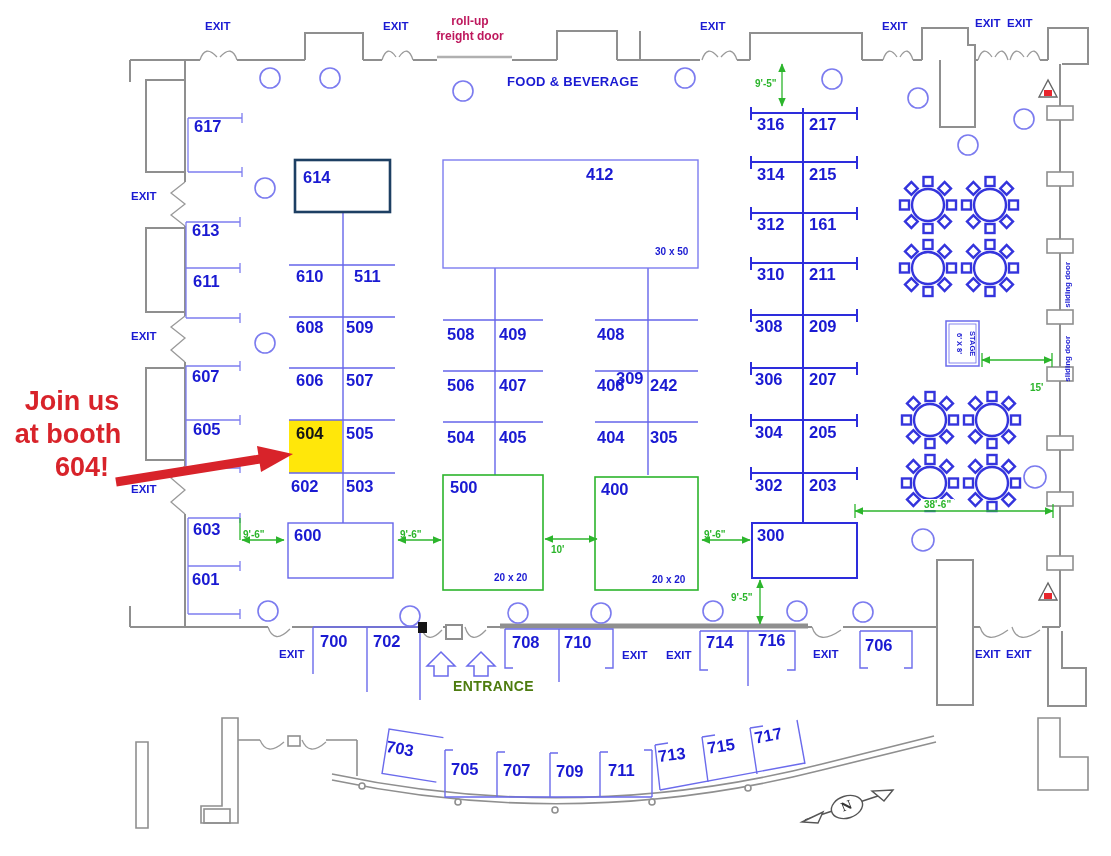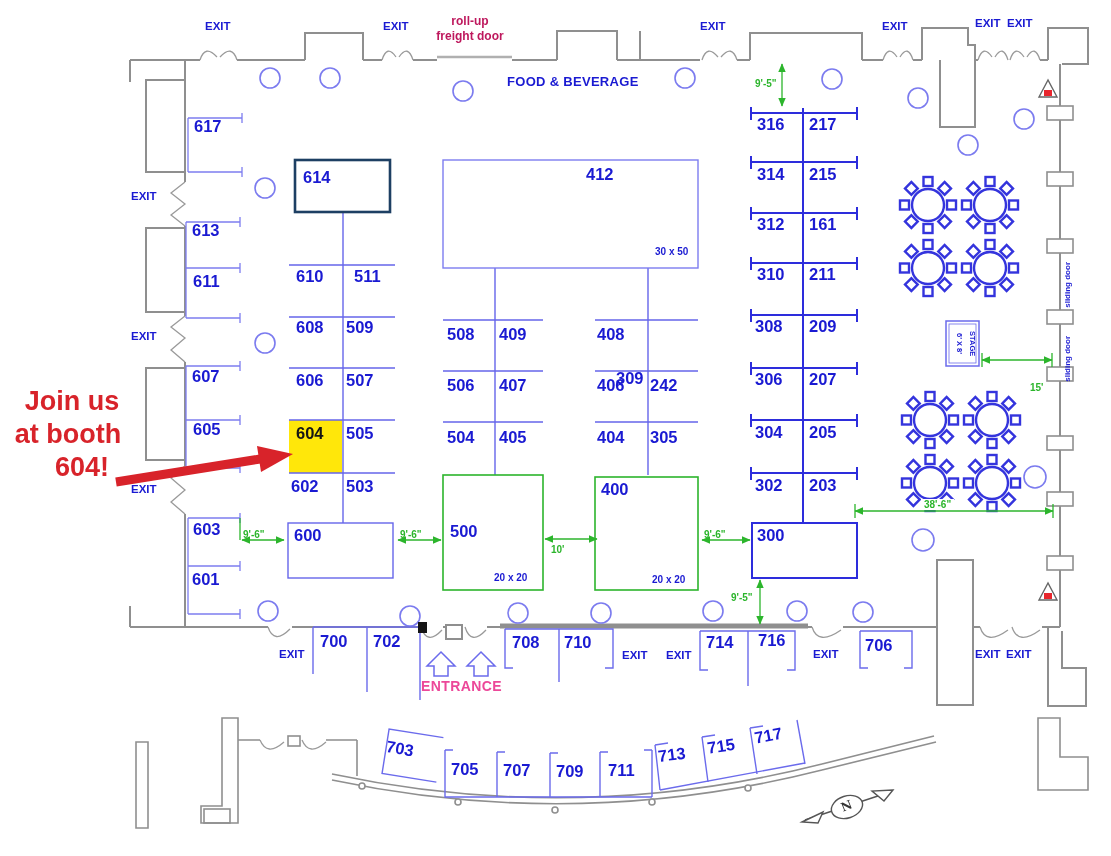--- a/index.html
+++ b/index.html
@@ -8,21 +8,21 @@
   #plan{position:absolute;left:0;top:0;width:1111px;height:856px;}
   svg{position:absolute;left:0;top:0;}
   .lbl{position:absolute;white-space:nowrap;}
   .booth-num{font:700 16.5px "Liberation Sans",sans-serif;color:#1a1ad2;transform-origin:left top;}
   .booth-num.black{color:#151515;}
   .exit-label{font:700 11.5px "Liberation Sans",sans-serif;color:#1a1ad2;}
   .dim-label{font:700 10px "Liberation Sans",sans-serif;color:#2cb52c;}
   .dim-label.bg{background:#fff;padding:0 3px;}
   .size-label{font:700 10px "Liberation Sans",sans-serif;color:#1a1ad2;}
   .food-label{font:700 13px "Liberation Sans",sans-serif;color:#1a1ad2;letter-spacing:.3px;}
-  .entrance-label{font:700 14px "Liberation Sans",sans-serif;color:#ec4899;letter-spacing:.4px;}
+  .entrance-label{font:700 14px "Liberation Sans",sans-serif;color:#4d7c0f;letter-spacing:.4px;padding-left:32px;}
   .rollup{font:700 12px "Liberation Sans",sans-serif;color:#be185d;width:96px;text-align:center;line-height:15px;}
   .sliding{font:700 8px "Liberation Sans",sans-serif;color:#1a1ad2;writing-mode:vertical-rl;transform:rotate(180deg);}
   .stage-label{left:947px;top:323px;width:32px;height:42px;writing-mode:vertical-rl;
       font:700 7.5px "Liberation Sans",sans-serif;color:#1a1ad2;text-align:center;line-height:13px;}
   .compass-n{font:700 12px "DejaVu Serif",serif;color:#333;transform:rotate(-22deg);}
   .logo{left:16px;top:353px;width:116px;text-align:center;color:#1c3c5e;
         font-family:"DejaVu Sans",sans-serif;font-weight:700;}
   .logo div{font-size:20px;line-height:18px;letter-spacing:1.5px;}
   .promo-line{font:700 27px "Liberation Sans",sans-serif;color:#d8232a;text-align:center;}
 </style>
@@ -346,21 +346,21 @@
       <div class="lbl booth-num" style="left: 346px; top: 424px;">505</div>
       <div class="lbl booth-num" style="left: 291px; top: 477px;">602</div>
       <div class="lbl booth-num" style="left: 346px; top: 477px;">503</div>
       <div class="lbl booth-num" style="left: 294px; top: 526px;">600</div>
       <div class="lbl booth-num" style="left: 447px; top: 325px;">508</div>
       <div class="lbl booth-num" style="left: 499px; top: 325px;">409</div>
       <div class="lbl booth-num" style="left: 447px; top: 376px;">506</div>
       <div class="lbl booth-num" style="left: 499px; top: 376px;">407</div>
       <div class="lbl booth-num" style="left: 447px; top: 428px;">504</div>
       <div class="lbl booth-num" style="left: 499px; top: 428px;">405</div>
-      <div class="lbl booth-num" style="left: 450px; top: 478px; margin-top: 44px;">500</div>
+      <div class="lbl booth-num" style="left: 450px; top: 478px;">500</div>
       <div class="lbl booth-num" style="left: 586px; top: 165px;">412</div>
       <div class="lbl booth-num" style="left: 597px; top: 325px;">408</div>
       <div class="lbl booth-num" style="left: 616px; top: 325px; margin-top: 44px;">309</div>
       <div class="lbl booth-num" style="left: 597px; top: 376px;">406</div>
       <div class="lbl booth-num" style="left: 650px; top: 376px;">242</div>
       <div class="lbl booth-num" style="left: 597px; top: 428px;">404</div>
       <div class="lbl booth-num" style="left: 650px; top: 428px;">305</div>
       <div class="lbl booth-num" style="left: 601px; top: 480px;">400</div>
       <div class="lbl booth-num" style="left: 757px; top: 115px;">316</div>
       <div class="lbl booth-num" style="left: 809px; top: 115px;">217</div>

